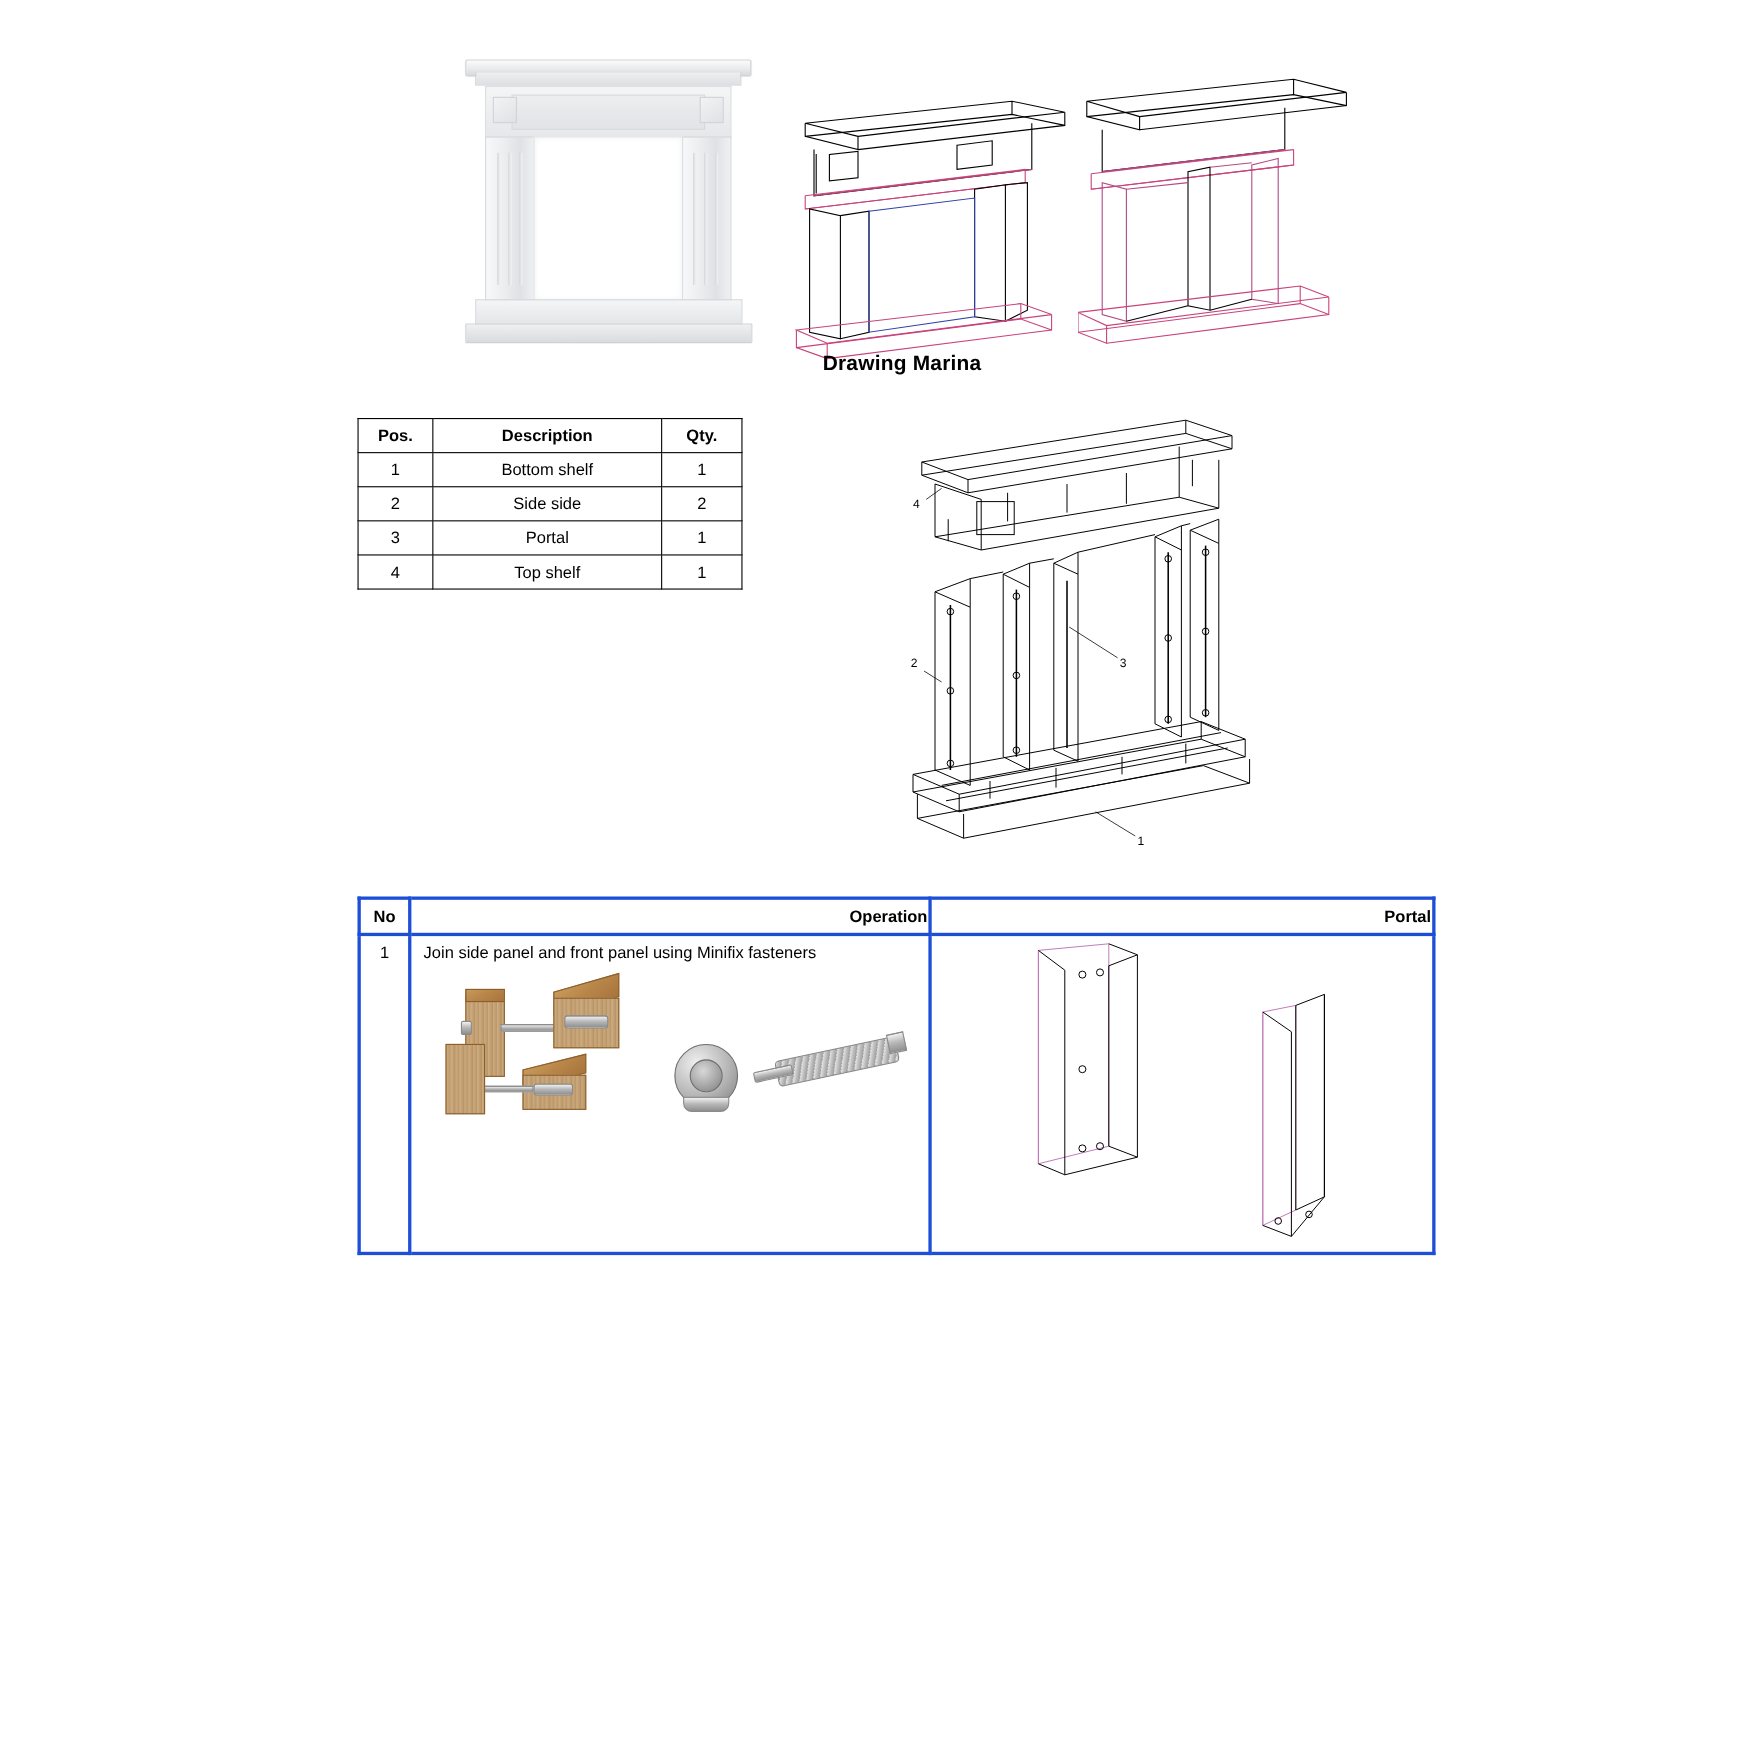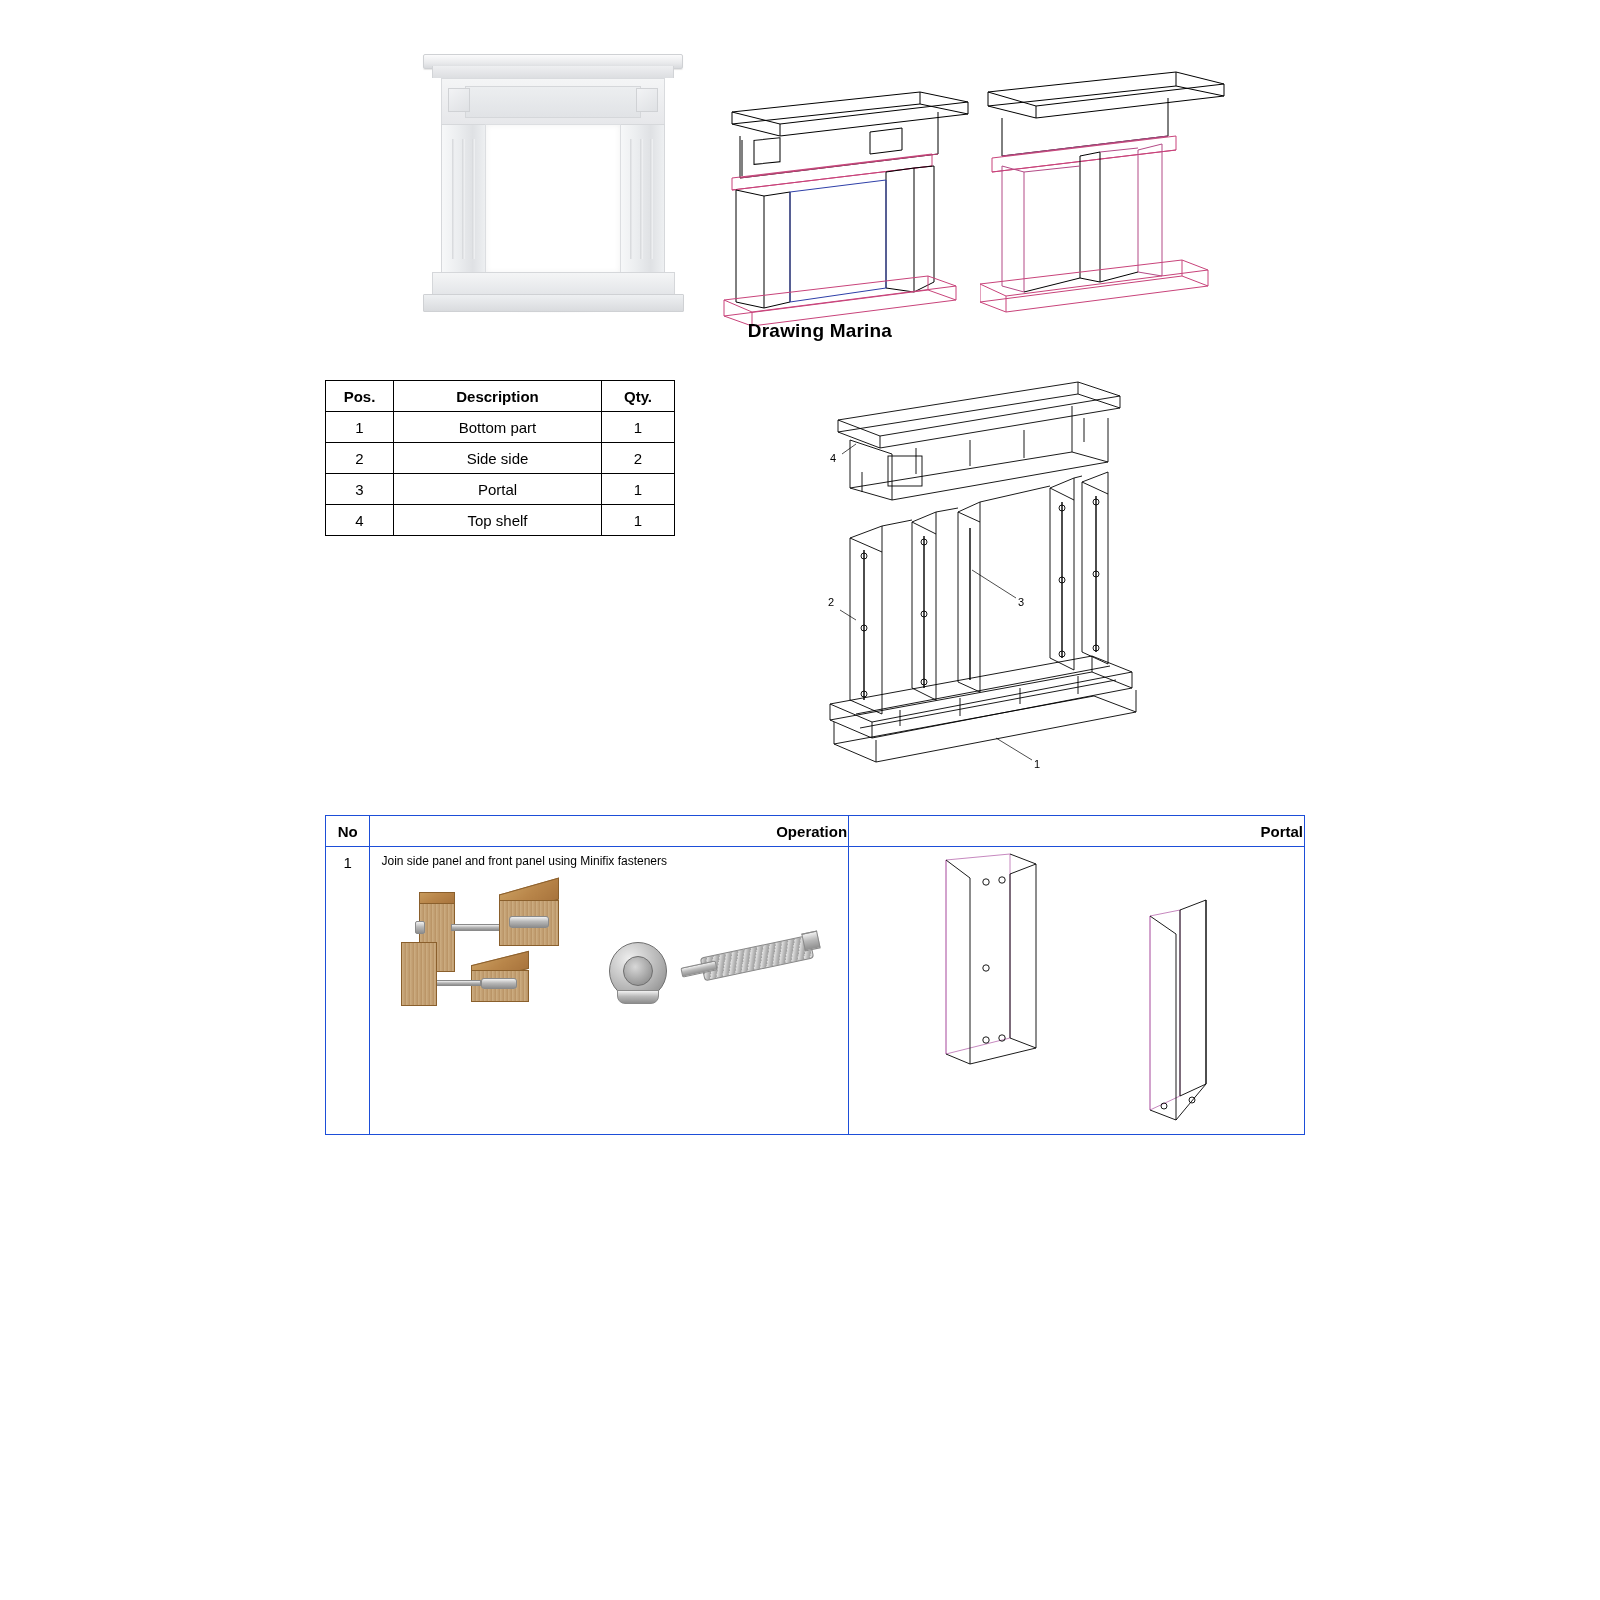--- a/index.html
+++ b/index.html
@@ -178,36 +178,36 @@
   
   #ops-table {
     position: absolute;
     left: 325px;
     top: 815px;
     width: 980px;
     border-collapse: collapse;
     font-size: 15px;
   }
   #ops-table th, #ops-table td {
-    border: 1px solid #1d4ed8;
+    border: 3px solid #1d4ed8;
     vertical-align: top;
   }
   #ops-table thead th {
     height: 28px;
     text-align: right;
     vertical-align: middle;
     font-weight: bold;
   }
   #ops-table .c-no { width: 42px; text-align: center; }
   #ops-table .c-op { width: 485px; }
   #ops-table .c-dr { width: 453px; }
   #ops-table tbody td { height: 285px; }
   .op-text {
     padding: 6px 8px 0 10px;
-    font-size: 12px;
+    font-size: 15px;
   }
   .op-num { text-align: center; padding-top: 6px; font-size: 15px; }
 
   .hardware-art {
     position: relative;
     width: 100%;
     height: 170px;
     margin-top: 12px;
   }
   .wood-block {
@@ -341,21 +341,21 @@
   <thead>
     <tr>
       <th class="col-pos">Pos.</th>
       <th class="col-desc">Description</th>
       <th class="col-qty">Qty.</th>
     </tr>
   </thead>
   <tbody>
     <tr>
       <td>1</td>
-      <td>Bottom part</td>
+      <td>Bottom shelf</td>
       <td>1</td>
     </tr>
     <tr>
       <td>2</td>
       <td>Side side</td>
       <td>2</td>
     </tr>
     <tr>
       <td>3</td>
       <td>Portal</td>

